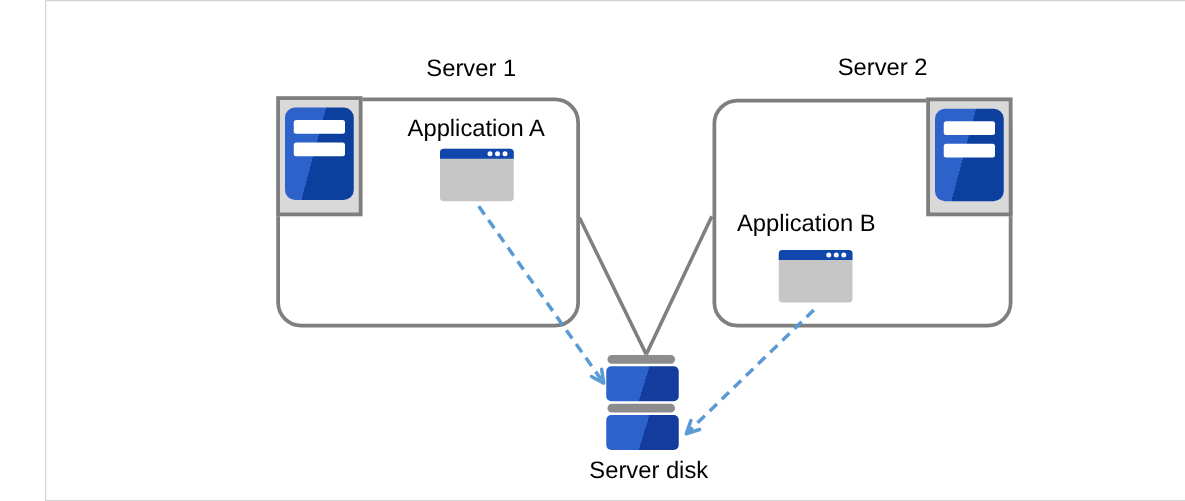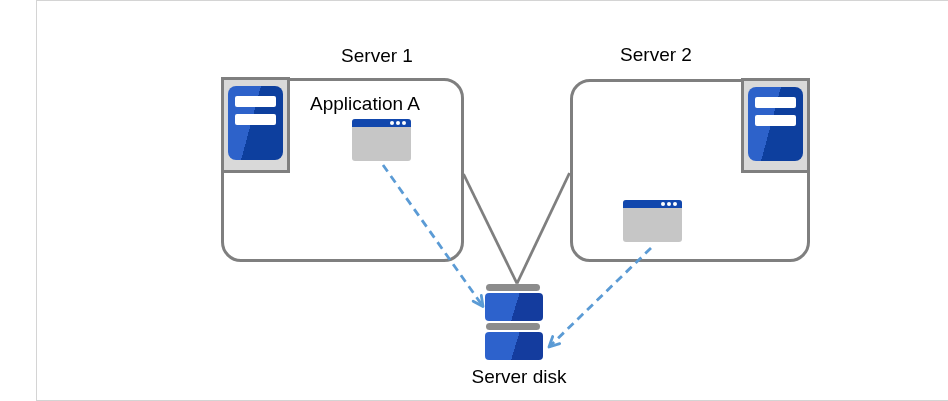--- a/index.html
+++ b/index.html
@@ -109,37 +109,38 @@
 <div class="canvas">
 
   <div class="label" style="left:253px; top:44px; width:174px;">Server 1</div>
   <div class="server-box" style="left:184px; top:77px; width:243px; height:184px;"></div>
   <div class="icon-frame" style="left:184px; top:76px; width:69px; height:96px;">
     <div class="tower">
       <div class="slot s1"></div>
       <div class="slot s2"></div>
     </div>
   </div>
-  <div class="label" style="left:238px; top:92px; width:180px;">Application A</div>
+  <div class="label" style="left:254px; top:92px; width:180px;">Application A</div>
   <div class="app-window" style="left:315px; top:118px;">
     <div class="app-titlebar">
       <span class="dot d1"></span>
       <span class="dot d2"></span>
       <span class="dot d3"></span>
     </div>
   </div>
 
-  <div class="label" style="left:533px; top:43px; width:172px;">Server 2</div>
+  <div class="label" style="left:533px; top:43px; width:172px;text-align:right;">Server 2</div>
   <div class="server-box" style="left:533px; top:78px; width:240px; height:183px;"></div>
   <div class="icon-frame" style="left:704px; top:77px; width:69px; height:95px;">
     <div class="tower">
       <div class="slot s1"></div>
       <div class="slot s2"></div>
     </div>
   </div>
+  <div class="label" style="left:518px; top:168px; width:180px;">Application B</div>
   <div class="app-window" style="left:586px; top:199px;">
     <div class="app-titlebar">
       <span class="dot d1"></span>
       <span class="dot d2"></span>
       <span class="dot d3"></span>
     </div>
   </div>
 
   <div class="disk">
     <div class="disk-cap c1"></div>

